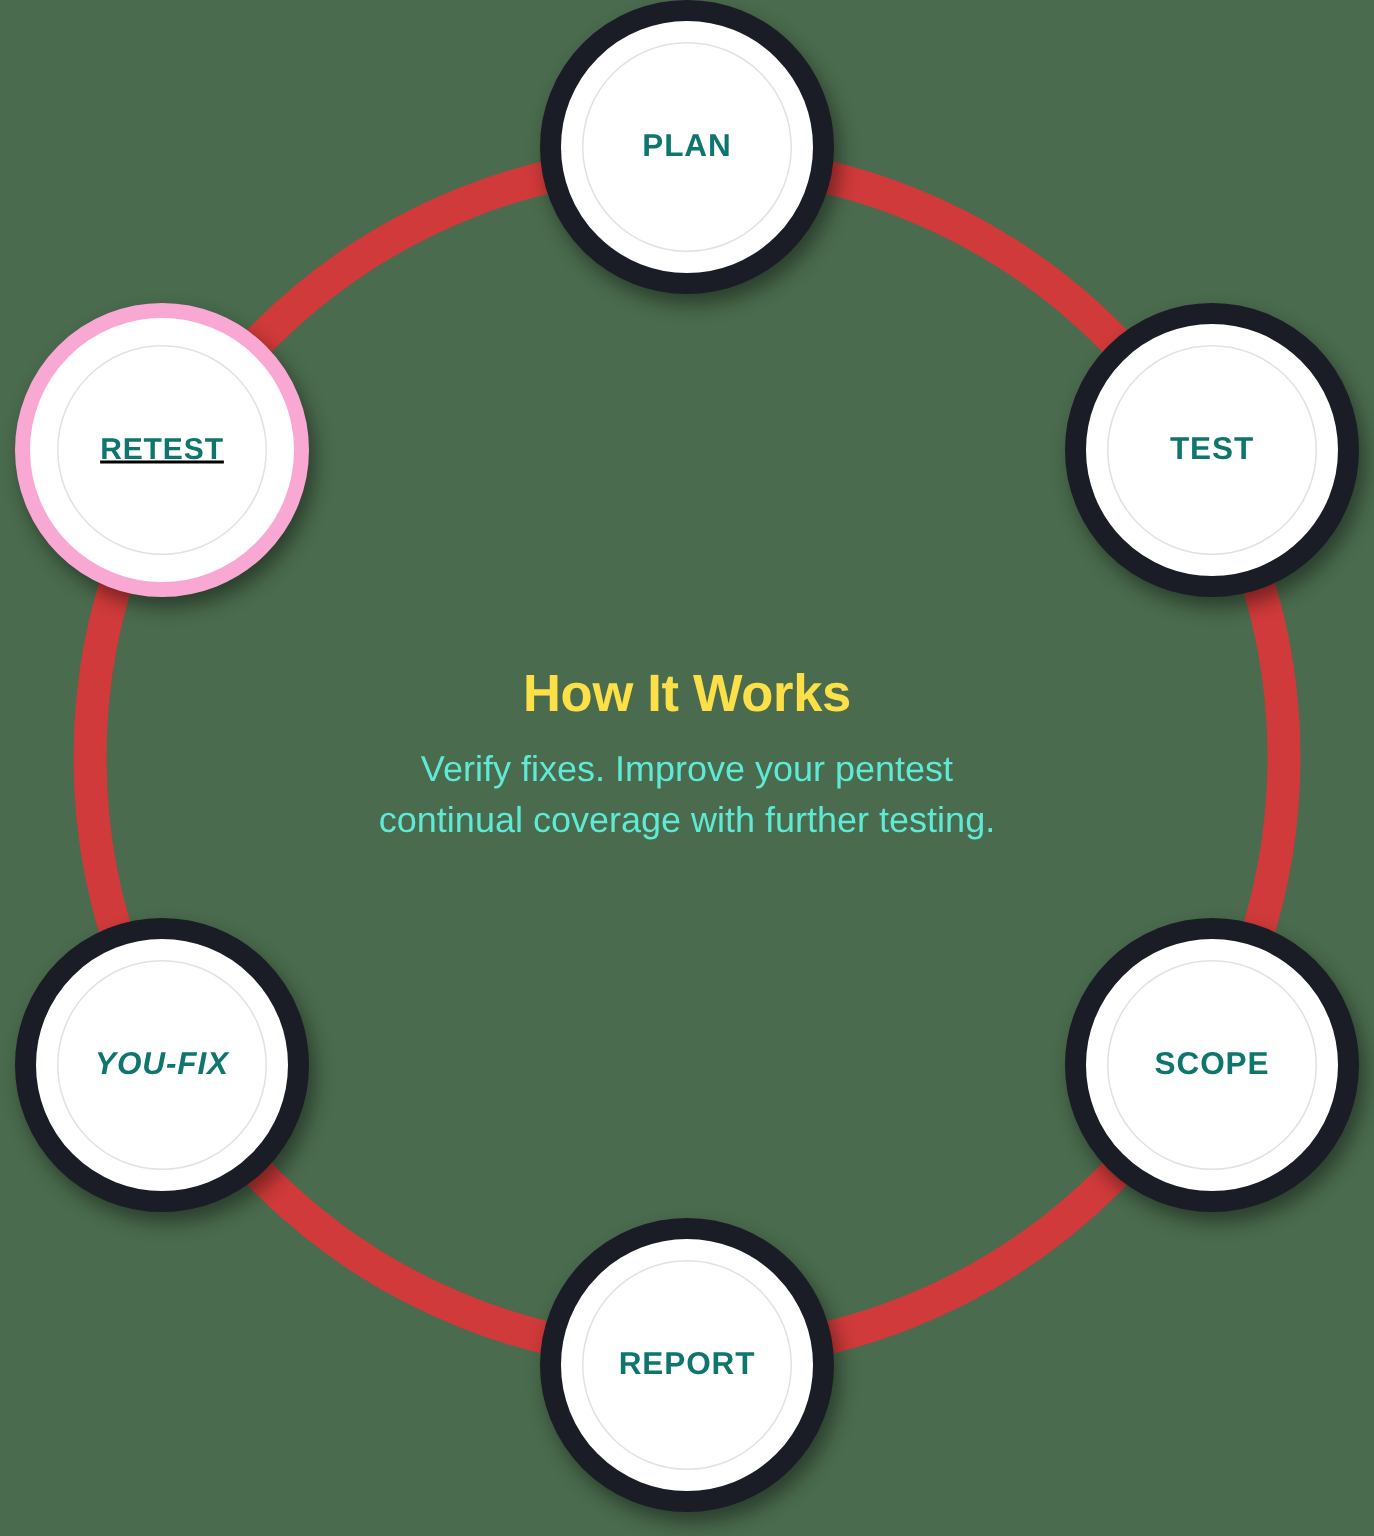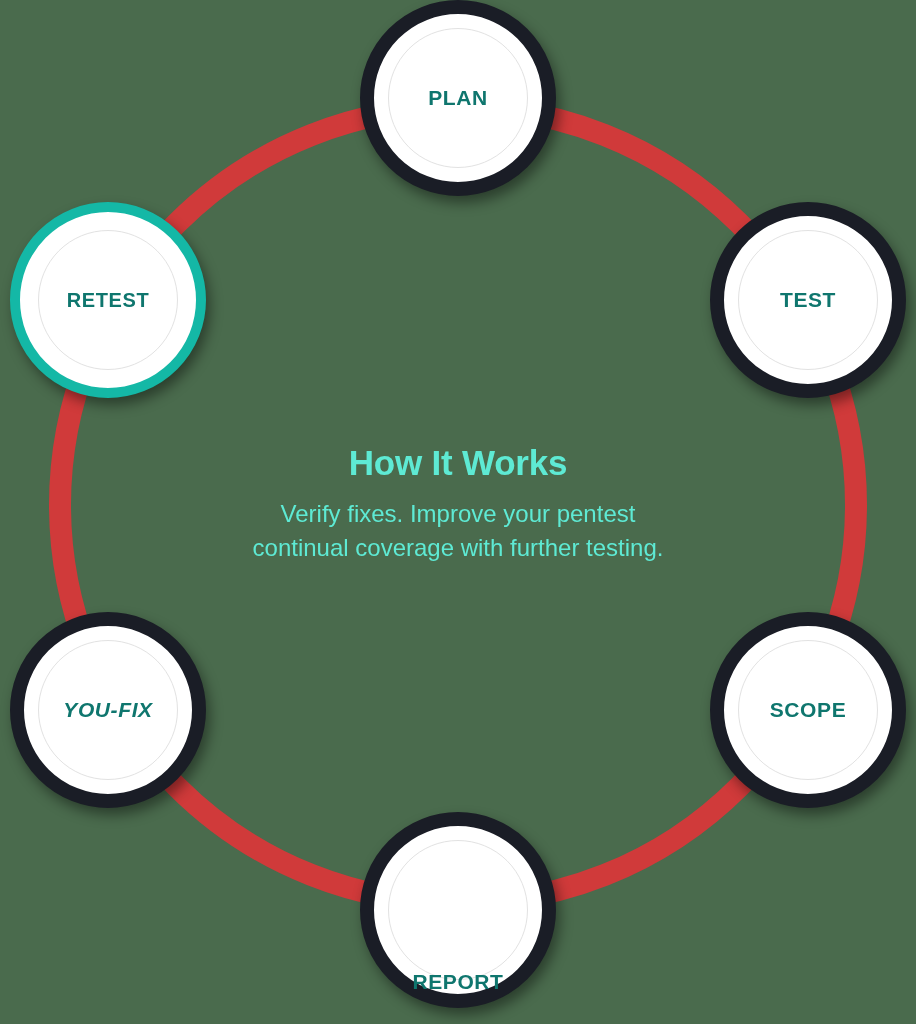--- a/index.html
+++ b/index.html
@@ -37,21 +37,21 @@
     top: 505px;
     width: 600px;
     margin-left: -300px;
     transform: translateY(-50%);
     text-align: center;
     pointer-events: none;
   }
   .center-title {
     font-size: 35px;
     font-weight: bold;
-    color: #5eead4;
+    color: #fde047;
     letter-spacing: -0.2px;
     margin: 0 0 14px 0;
     line-height: 1.1;
   }
   .center-sub {
     font-size: 24px;
     color: #5eead4;
     line-height: 1.45;
     margin: 0;
     font-weight: 400;
@@ -70,22 +70,23 @@
     background: #ffffff;
     display: flex;
     align-items: center;
     justify-content: center;
   }
   .node.dark {
     border: 14px solid #1a1d26;
     box-shadow: 4px 7px 13px rgba(0, 0, 0, 0.42);
   }
   .node.accent {
-    border: 10px solid #14b8a6;
+    border: 10px solid #f9a8d4;
     box-shadow: 4px 7px 13px rgba(0, 0, 0, 0.42);
+    text-decoration: underline;
   }
   .node-inner {
     position: absolute;
     left: 50%;
     top: 50%;
     width: 140px;
     height: 140px;
     margin: -70px 0 0 -70px;
     border-radius: 50%;
     border: 1px solid #e2e2e2;
@@ -103,21 +104,21 @@
     white-space: nowrap;
   }
   .node.accent .node-label {
     font-size: 20px;
   }
 
   
   #node-plan    { left: 360px; top:   0px; }
   #node-scope   { left: 710px; top: 202px; }
   #node-test    { left: 710px; top: 612px; }
-  #node-report  { left: 360px; top: 812px; align-items: flex-end; }
+  #node-report  { left: 360px; top: 812px; }
   #node-youfix  { left:  10px; top: 612px; font-style: italic; }
   #node-retest  { left:  10px; top: 202px; }
 </style>
 </head>
 <body>
 
 <div id="stage">
 
   <svg id="cycle-svg" viewBox="0 0 916 1024">
     <circle cx="458" cy="505" r="398" fill="none" stroke="#d03a3a" stroke-width="22"></circle>

